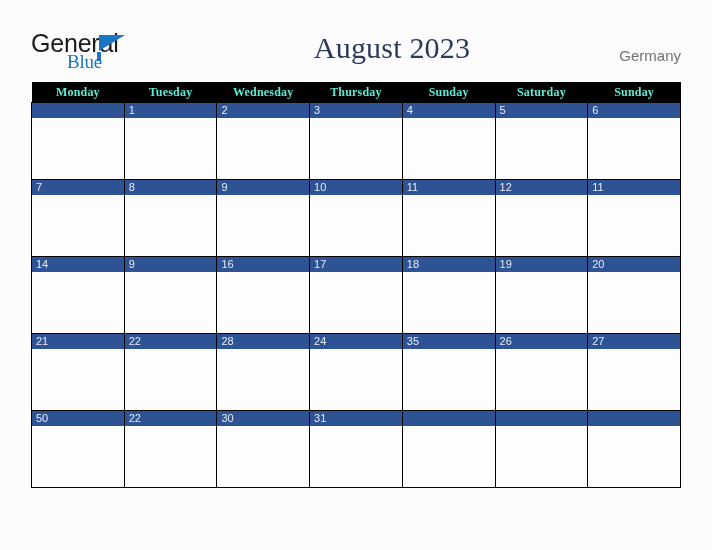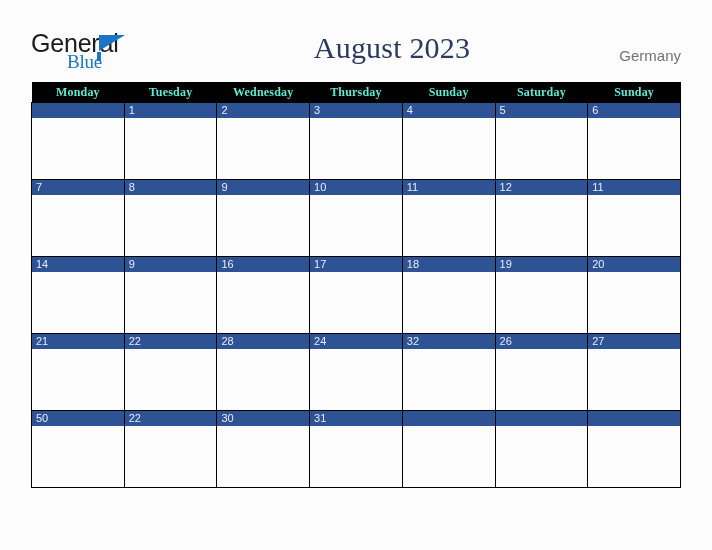--- a/index.html
+++ b/index.html
@@ -345,21 +345,21 @@
           </div>
         </td>
         <td>
           <div class="day-cell">
             <div class="day-banner">24</div>
             <div class="day-body"></div>
           </div>
         </td>
         <td>
           <div class="day-cell">
-            <div class="day-banner">32</div>
+            <div class="day-banner">35</div>
             <div class="day-body"></div>
           </div>
         </td>
         <td>
           <div class="day-cell">
             <div class="day-banner">26</div>
             <div class="day-body"></div>
           </div>
         </td>
         <td>

